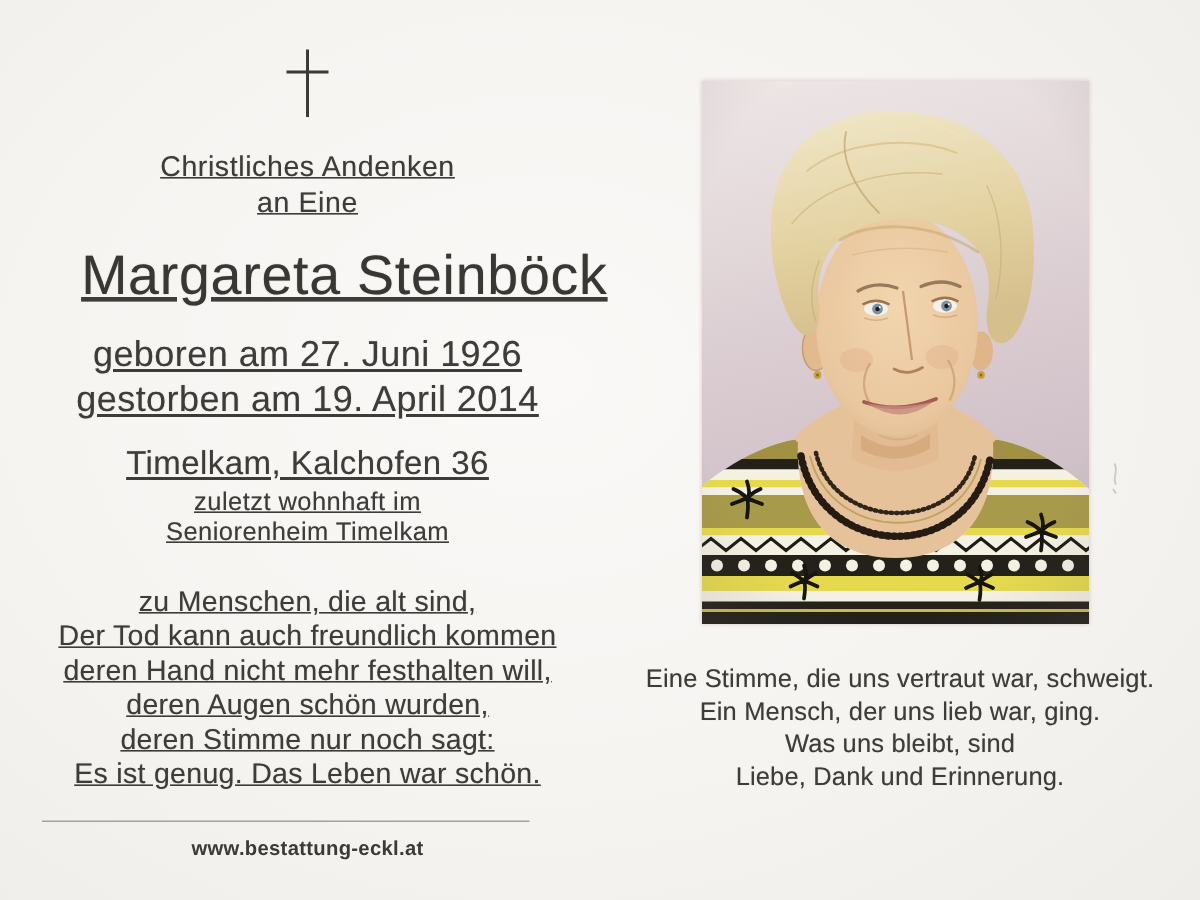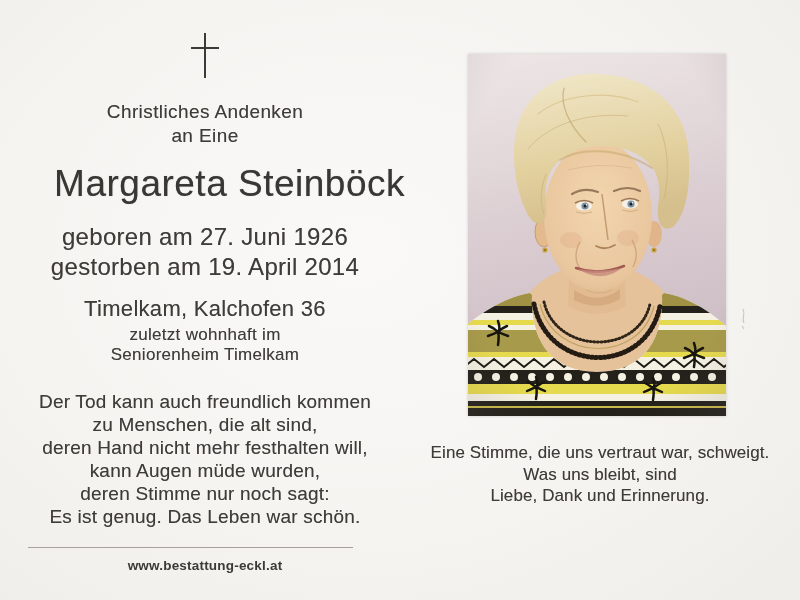--- a/index.html
+++ b/index.html
@@ -7,21 +7,21 @@
   body {
     font-family:"Liberation Sans", sans-serif;
     overflow:hidden;
   }
   .scan {
     position:relative; width:800px; height:600px;
     background: radial-gradient(ellipse at 45% 42%, #faf9f7 0%, #f6f4f1 55%, #efede9 100%);
     color:#3e3c39;
   }
   
-  .left-panel { position:absolute; left:5px; top:0; width:400px; height:600px; text-align:center; }
+  .left-panel { position:absolute; left:5px; top:0; width:400px; height:600px; text-align:center;text-decoration:underline; }
   .cross { position:relative; margin:33px auto 0; width:30px; height:45px; }
   .cross-v { position:absolute; left:14px; top:0; width:2px; height:45px; background:#3b3a37; }
   .cross-h { position:absolute; left:1px; top:14px; width:28px; height:2px; background:#3b3a37; }
   .memorial { margin-top:22px; font-size:19px; line-height:24px; letter-spacing:0.4px;
               text-shadow:0 0 0.6px rgba(64,62,58,0.45); }
   .name { margin-top:15px; font-size:37px; line-height:42px; font-weight:400; letter-spacing:0.5px;
           color:#393734; text-shadow:0 0 0.7px rgba(60,58,55,0.5);text-align:right; }
   .dates { margin-top:17px; font-size:24px; line-height:30px; letter-spacing:0.3px;
            text-shadow:0 0 0.6px rgba(64,62,58,0.45); }
   .address { margin-top:14px; font-size:22px; line-height:26px; letter-spacing:0.3px;
@@ -69,24 +69,24 @@
       <span>gestorben am 19. April 2014</span>
     </div>
 
     <div class="address">Timelkam, Kalchofen 36</div>
     <div class="residence">
       <span>zuletzt wohnhaft im</span>
       <span>Seniorenheim Timelkam</span>
     </div>
 
     <div class="poem">
+      <span>zu Menschen, die alt sind,</span>
       <span>Der Tod kann auch freundlich kommen</span>
-      <span>zu Menschen, die alt sind,</span>
       <span>deren Hand nicht mehr festhalten will,</span>
-      <span>kann Augen müde wurden,</span>
+      <span>deren Augen schön wurden,</span>
       <span>deren Stimme nur noch sagt:</span>
       <span>Es ist genug. Das Leben war schön.</span>
     </div>
 
     <div class="footer-rule"></div>
     <div class="footer-url">www.bestattung-eckl.at</div>
   </div>
 
   <div class="right-panel">
 
@@ -222,20 +222,21 @@
           <path d="M118,88 C100,70 92,50 96,34" stroke="#bfa26a" stroke-width="1.2" opacity="0.7"></path>
           <path d="M92,106 C110,94 150,92 184,114" stroke="#c2a566" stroke-width="2" opacity="0.5"></path>
         </g>
 
         <rect x="0" y="0" width="258" height="362" fill="url(#vignette)"></rect>
       </svg>
     </div>
 
     <div class="verse">
       <span>Eine Stimme, die uns vertraut war, schweigt.</span>
+      <span>Ein Mensch, der uns lieb war, ging.</span>
       <span>Was uns bleibt, sind</span>
       <span>Liebe, Dank und Erinnerung.</span>
     </div>
 
     <svg class="artifact" width="10" height="22" viewBox="0 0 10 22">
       <path d="M5,1 C8,7 3,11 6,15 M4,18 L6,21" fill="none" stroke="#979590" stroke-width="1.2"></path>
     </svg>
   </div>
 
 </div>

